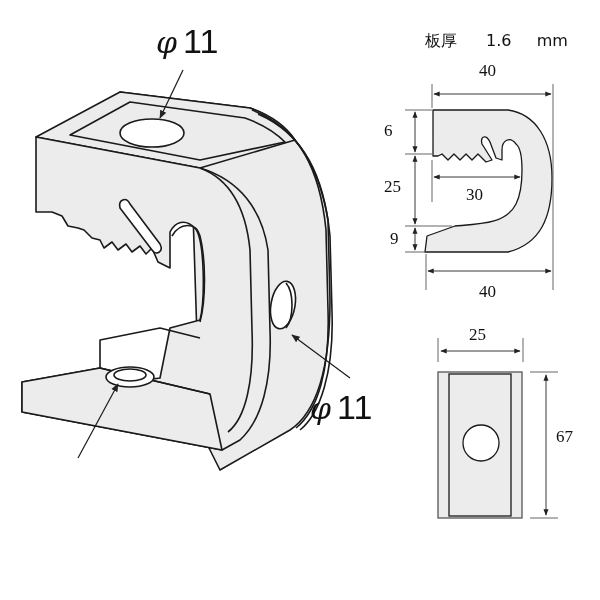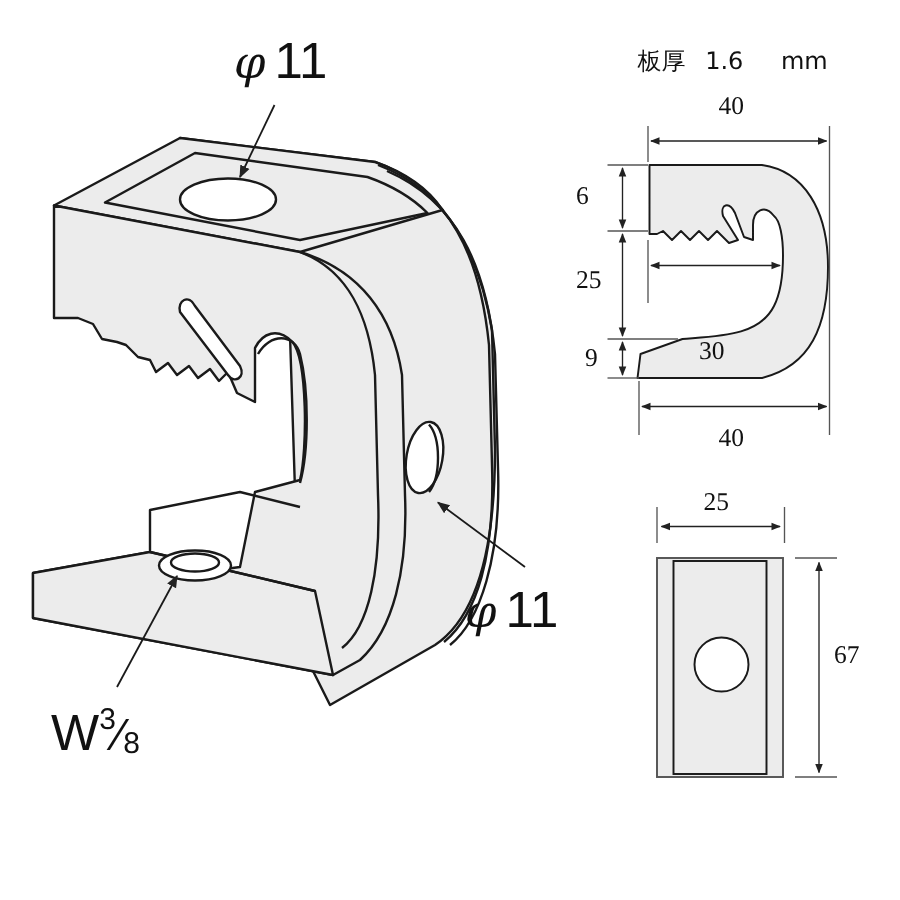--- a/index.html
+++ b/index.html
@@ -103,32 +103,29 @@
 
   
   <div class="lbl big" style="left:156px; top:24px;">
     <span class="phi">φ</span><span style="margin-left:6px;">11</span>
   </div>
 
   <div class="lbl big" style="left:310px; top:390px;">
     <span class="phi">φ</span><span style="margin-left:6px;">11</span>
   </div>
 
-  <div class="lbl big" style="left:34px; top:470px;">
-    <span>W</span><span class="sup">3</span><span class="frac">⁄</span><span class="sub">8</span>
-  </div>
 
   <div class="lbl thick" style="left:425px; top:33px;">
     <span>板厚</span>
-    <span style="margin-left:8px;">1.6</span>
+    <span style="margin-left:24px;">1.6</span>
     <span style="margin-left:20px;">mm</span>
   </div>
 
   <div class="lbl dim" style="left:479px; top:62px;">40</div>
   <div class="lbl dim" style="left:384px; top:122px;">6</div>
   <div class="lbl dim" style="left:384px; top:178px;">25</div>
-  <div class="lbl dim" style="left:466px; top:186px;margin-top:39px;">30</div>
+  <div class="lbl dim" style="left:466px; top:186px;">30</div>
   <div class="lbl dim" style="left:390px; top:230px;">9</div>
   <div class="lbl dim" style="left:479px; top:283px;">40</div>
 
   <div class="lbl dim" style="left:469px; top:326px;">25</div>
   <div class="lbl dim" style="left:556px; top:428px;">67</div>
 </div>
 
 </body></html>

